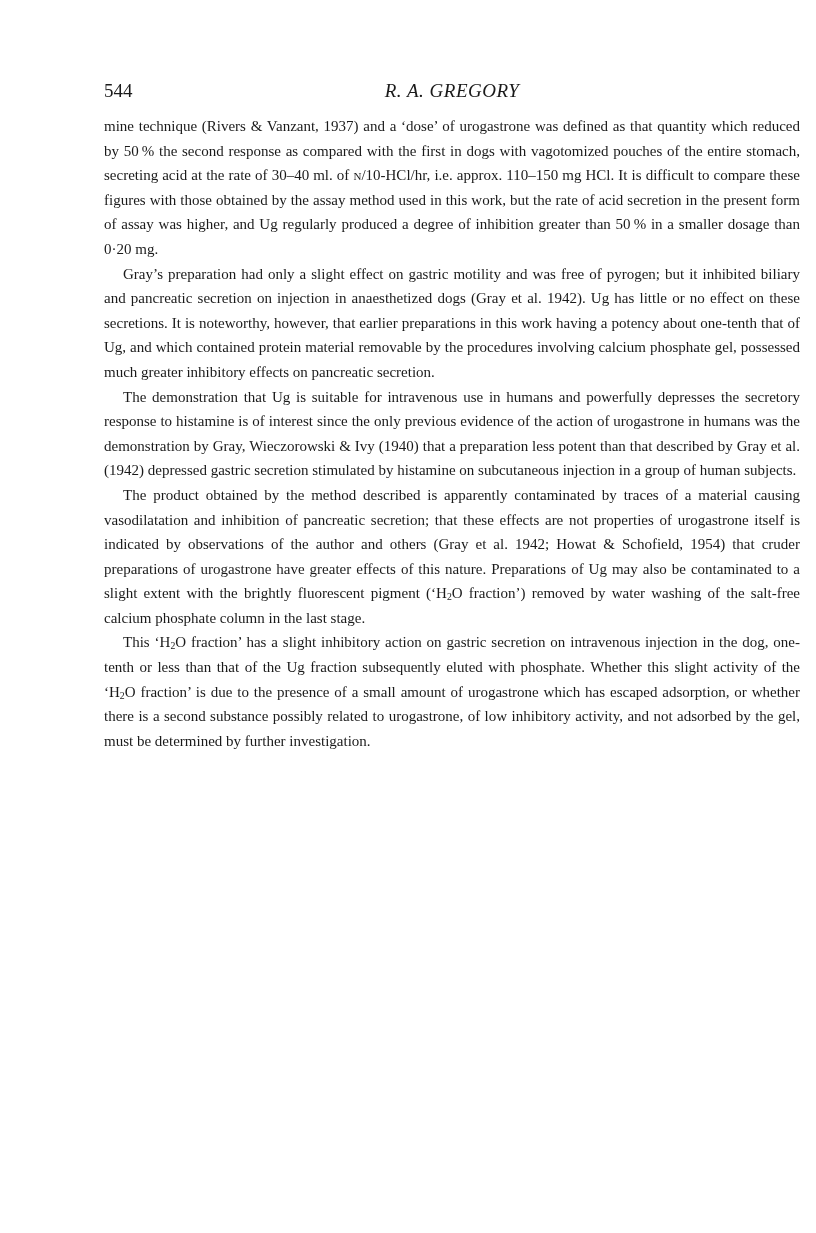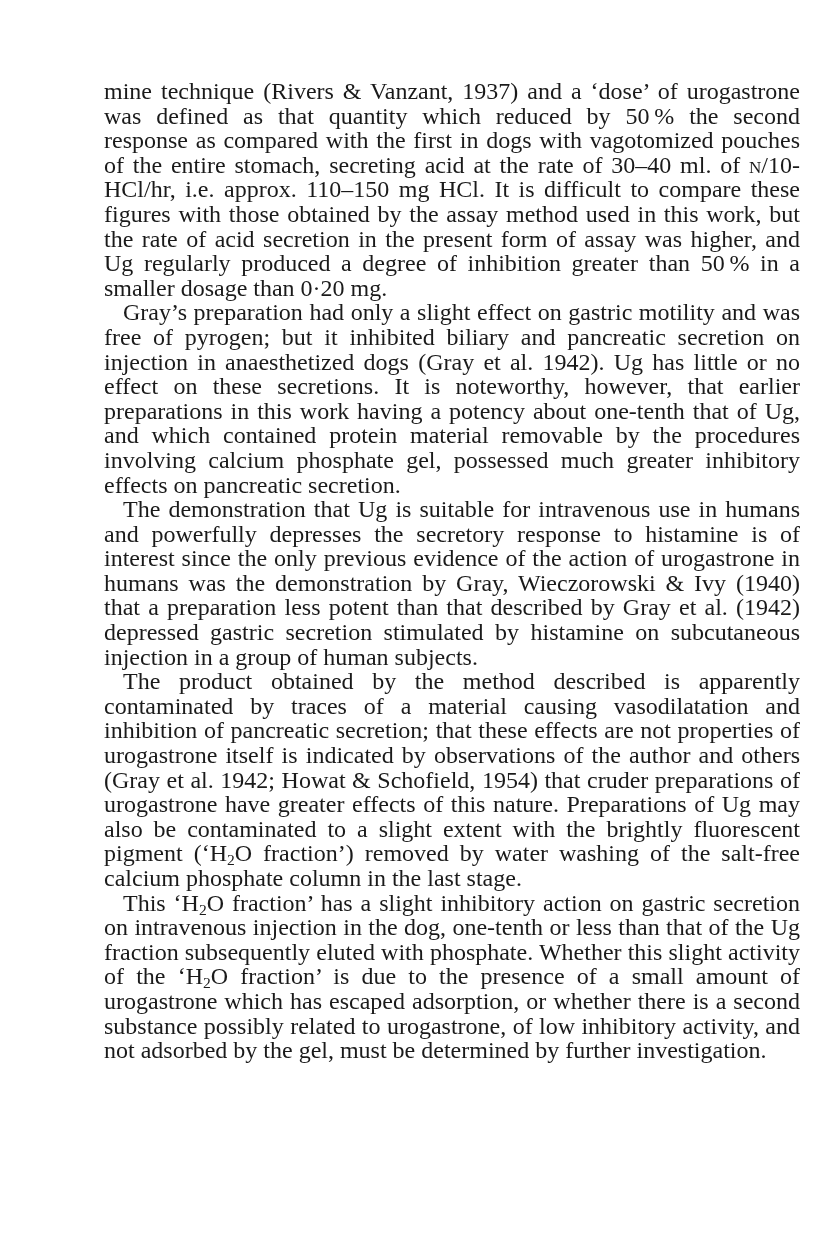--- a/index.html
+++ b/index.html
@@ -10,31 +10,35 @@
     color: #1a1a1a;
   }
   .running-head {
     position: relative; height: 26px; font-size: 19px; line-height: 26px;
   }
   .page-number { position: absolute; left: 0; top: 0; }
   .running-title {
     position: absolute; left: 0; right: 0; text-align: center;
     font-style: italic; letter-spacing: 0.5px;
   }
-  .body-text { margin-top: 1px; font-size: 24px; line-height: 24.6px; }
+  .body-text { margin-top: 10px; font-size: 15px; line-height: 24.6px; }
   .para { margin: 0; text-align: justify; text-align-last: left; hyphens: manual; }
   .para.indent { text-indent: 19px; }
   .para .seg-italic { }
   sub { font-size: 0.65em; vertical-align: -0.25em; line-height: 0; }
   .smallcaps { font-variant: small-caps; }
 </style>
 </head>
 <body>
 
 <div class="page">
+  <div class="running-head">
+    <span class="page-number">544</span>
+    <span class="running-title">R. A. GREGORY</span>
+  </div>
   <div class="body-text" id="body-text">
       <p class="para"><span>mine technique (Rivers &amp; Vanzant, 1937) and a ‘dose’ of urogastrone was defined as that quantity which reduced by 50 % the second response as com­pared with the first in dogs with vagotomized pouches of the entire stomach, secreting acid at the rate of 30–40 ml. of </span><span class="smallcaps">n</span><span>/10-HCl/hr, i.e. approx. 110–150 mg HCl. It is difficult to compare these figures with those obtained by the assay method used in this work, but the rate of acid secretion in the present form of assay was higher, and Ug regularly produced a degree of inhibition greater than 50 % in a smaller dosage than 0·20 mg.</span></p>
       <p class="para indent"><span>Gray’s preparation had only a slight effect on gastric motility and was free of pyrogen; but it inhibited biliary and pancreatic secretion on injection in anaesthetized dogs (Gray </span><span class="seg-italic">et al.</span><span> 1942). Ug has little or no effect on these secretions. It is noteworthy, however, that earlier preparations in this work having a potency about one-tenth that of Ug, and which contained protein material removable by the procedures involving calcium phosphate gel, possessed much greater inhibitory effects on pancreatic secretion.</span></p>
       <p class="para indent"><span>The demonstration that Ug is suitable for intravenous use in humans and powerfully depresses the secretory response to histamine is of interest since the only previous evidence of the action of urogastrone in humans was the demonstration by Gray, Wieczorowski &amp; Ivy (1940) that a preparation less potent than that described by Gray </span><span class="seg-italic">et al.</span><span> (1942) depressed gastric secretion stimulated by histamine on subcutaneous injection in a group of human subjects.</span></p>
       <p class="para indent"><span>The product obtained by the method described is apparently contaminated by traces of a material causing vasodilatation and inhibition of pancreatic secretion; that these effects are not properties of urogastrone itself is indicated by observations of the author and others (Gray </span><span class="seg-italic">et al.</span><span> 1942; Howat &amp; Schofield, 1954) that cruder preparations of urogastrone have greater effects of this nature. Preparations of Ug may also be contaminated to a slight extent with the brightly fluorescent pigment (‘H</span><sub>2</sub><span>O fraction’) removed by water washing of the salt-free calcium phosphate column in the last stage.</span></p>
       <p class="para indent"><span>This ‘H</span><sub>2</sub><span>O fraction’ has a slight inhibitory action on gastric secretion on intravenous injection in the dog, one-tenth or less than that of the Ug fraction subsequently eluted with phosphate. Whether this slight activity of the ‘H</span><sub>2</sub><span>O fraction’ is due to the presence of a small amount of urogastrone which has escaped adsorption, or whether there is a second substance possibly related to urogastrone, of low inhibitory activity, and not adsorbed by the gel, must be determined by further investigation.</span></p>
     </div>
 </div>
 
 </body></html>

